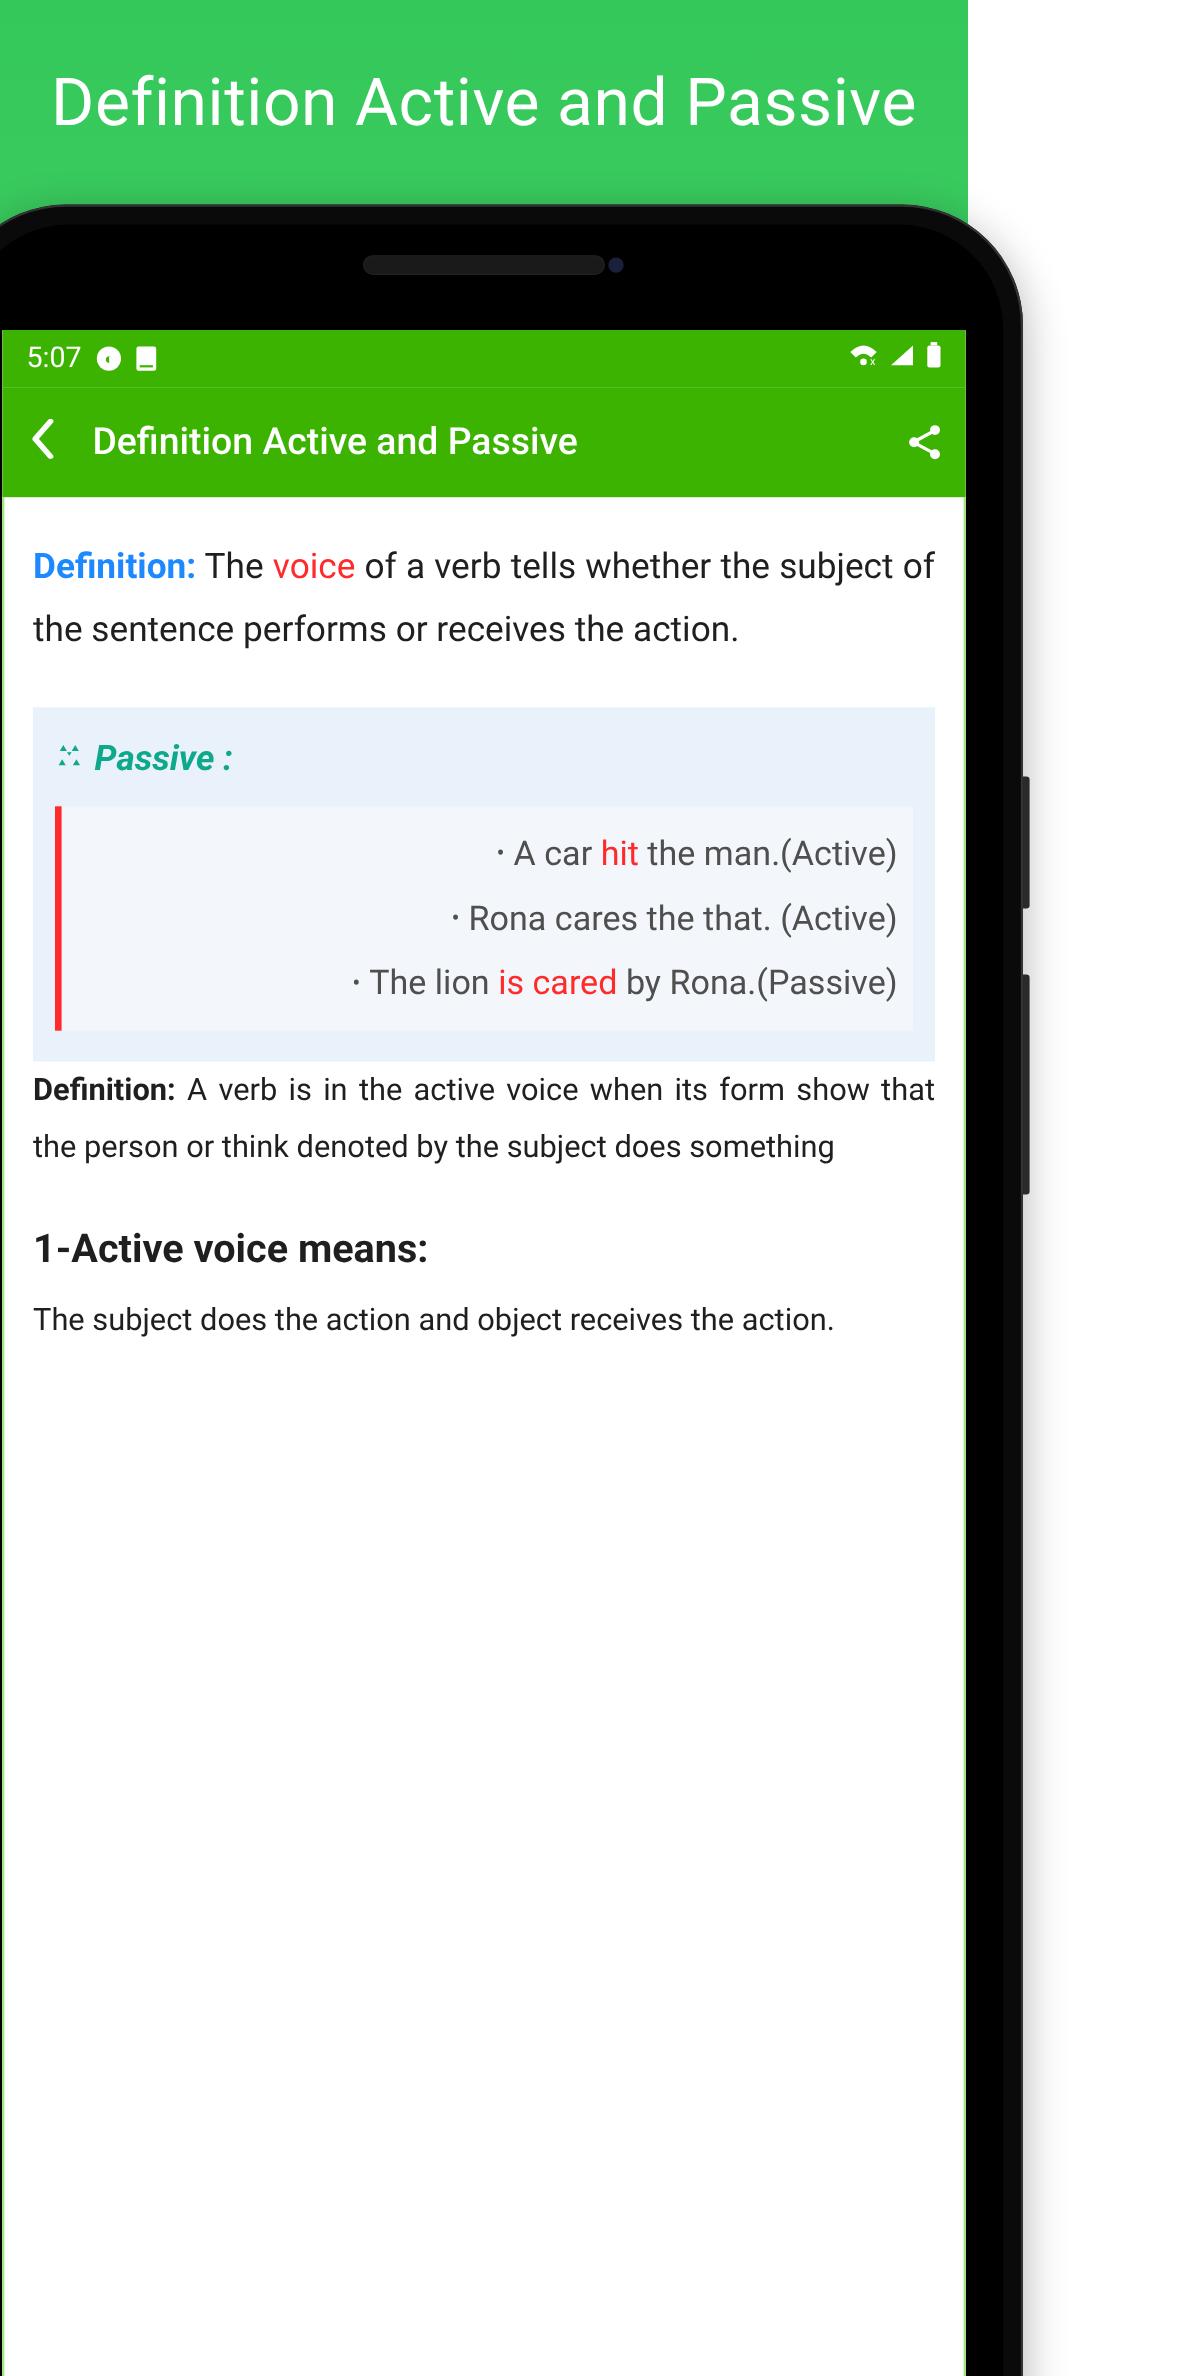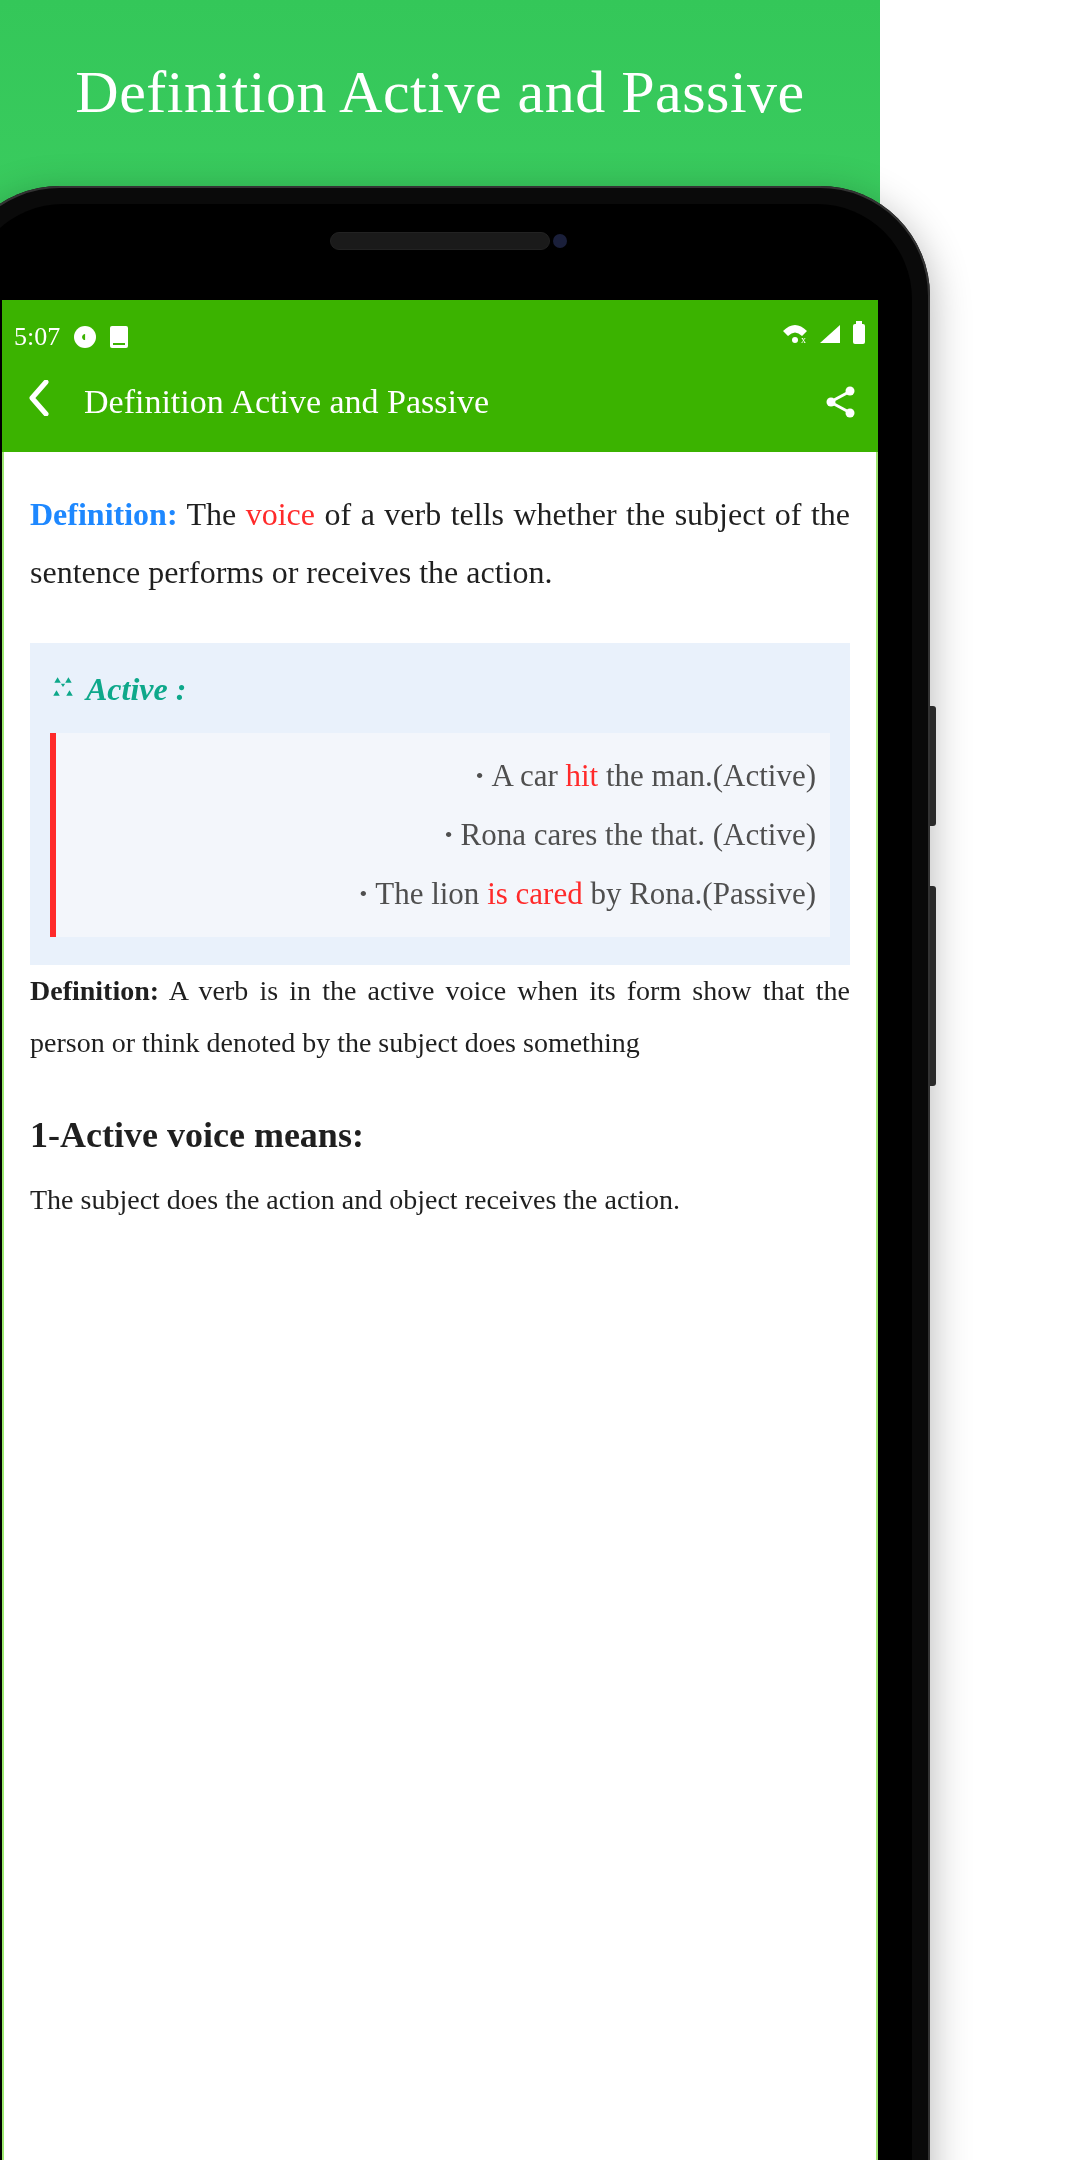--- a/index.html
+++ b/index.html
@@ -1,21 +1,20 @@
 <!DOCTYPE html>
 <html><head>
 <meta charset="utf-8">
 <style>
   * { margin: 0; padding: 0; box-sizing: border-box; }
   html, body { width: 1080px; height: 2160px; overflow: hidden; font-family: -apple-system, BlinkMacSystemFont, "Segoe UI", Roboto, sans-serif; }
   .bg {
     width: 880px; height: 2160px;
     background: linear-gradient(to bottom, #34c759 0%, #3fcf63 18%, #8fd9a8 50%, #d2cfd8 78%, #eed1e5 100%);
     position: relative;
-    font-family: Liberation Serif, serif;
   }
   .promo-title {
     text-align: center;
     color: #ffffff;
     font-size: 60px;
     font-weight: 400;
     padding-top: 58px;
     letter-spacing: 0.5px;
   }
   .phone {
@@ -65,23 +64,23 @@
     position: absolute;
     top: 96px; left: 34px; right: 34px; bottom: 0;
     background: #fff;
     overflow: hidden;
   }
   .status-bar {
     height: 52px;
     background: #3bb300;
     color: #fff;
     display: flex;
-    align-items: flex-end;
+    align-items: center;
     justify-content: space-between;
-    padding: 0 12px;
+    padding: 0 22px;
     font-size: 26px;
     gap: 36px;
   }
   .status-left { display: flex; align-items: center; gap: 14px; }
   .status-right { display: flex; align-items: center; gap: 10px; }
   .ico-circle { width: 22px; height: 22px; border-radius: 50%; background:#fff; display:inline-flex; align-items:center; justify-content:center; color:#3bb300; font-size:14px; font-weight:bold;}
   .ico-card { width: 18px; height: 22px; background:#fff; border-radius:2px; position:relative;}
   .ico-card::after{content:"";position:absolute;bottom:3px;left:3px;right:3px;height:2px;background:#3bb300;}
   .app-bar {
     height: 100px;
@@ -212,21 +211,21 @@
             <span class="lbl-blue">Definition:</span><span> The </span><span class="lbl-red">voice</span><span> of a verb tells whether the subject of the sentence performs or receives the action.</span>
           </div>
 
           <div class="example-box">
             <div class="example-head">
               <span>
                 <svg class="recycle" viewBox="0 0 24 24">
                     <path fill="#0ea88a" d="M7 3l3 5H4l3-5zm10 0l3 5h-6l3-5zM3 20l3-5 3 5H3zm12 0l3-5 3 5h-6zM10 9h4l-2 3-2-3z"></path>
                   </svg>
               </span>
-              <span>Active :</span>
+              <span>Passive :</span>
             </div>
             <div class="example-list">
               <div class="row"><span class="bullet">•</span><span>A car </span><span class="lbl-red">hit</span><span> the man.(Active)</span></div>
               <div class="row"><span class="bullet">•</span><span>Rona cares the that. (Active)</span><span class="lbl-red"></span><span></span></div>
               <div class="row"><span class="bullet">•</span><span>The lion </span><span class="lbl-red">is cared</span><span> by Rona.(Passive)</span></div>
             </div>
           </div>
 
 
           <div class="para">

